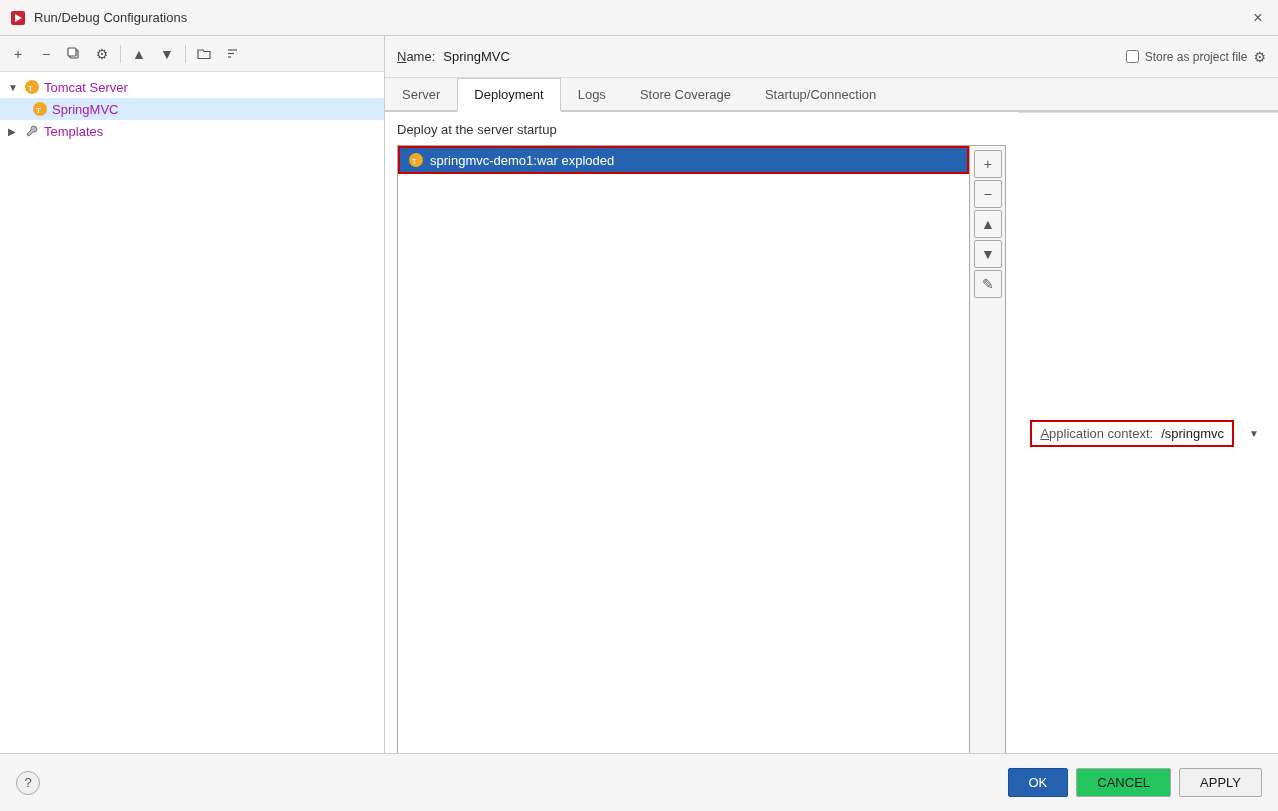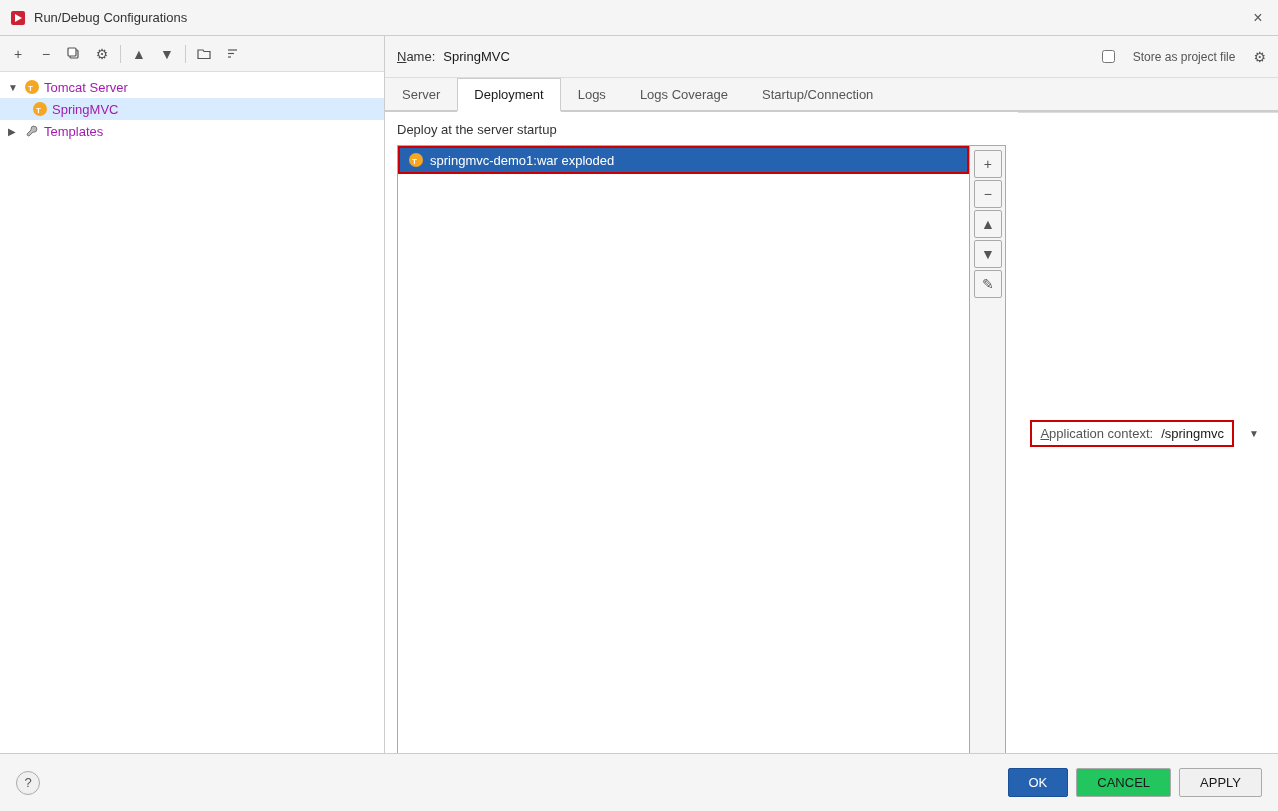--- a/index.html
+++ b/index.html
@@ -151,21 +151,21 @@
       background: #f5f5f5;
       height: 42px;
       flex-shrink: 0;
     }
     .name-label { color: #333; font-size: 13px; }
     .name-value { font-size: 13px; color: #1a1a1a; font-weight: 500; }
     .store-checkbox-area {
       margin-left: auto;
       display: flex;
       align-items: center;
-      gap: 18px;
+      gap: 6px;
     }
     .store-label { font-size: 12px; color: #555; }
     .gear-icon { font-size: 14px; color: #555; cursor: pointer; }
 
     
     .tabs {
       display: flex;
       border-bottom: 2px solid #ccc;
       background: #f5f5f5;
       flex-shrink: 0;
@@ -439,21 +439,21 @@
         <input type="checkbox" style="">
         <span class="store-label">Store as project file</span>
         <span class="gear-icon">⚙</span>
       </div>
     </div>
 
     <div class="tabs">
       <div class="tab">Server</div>
       <div class="tab active">Deployment</div>
       <div class="tab">Logs</div>
-      <div class="tab">Logs Coverage</div>
+      <div class="tab">Store Coverage</div>
       <div class="tab">Startup/Connection</div>
     </div>
 
     <div class="panel-body">
       <div class="deploy-section">
         <div class="deploy-label">Deploy at the server startup</div>
 
         <div class="deploy-area">
           <div class="deploy-list-inner">
 

